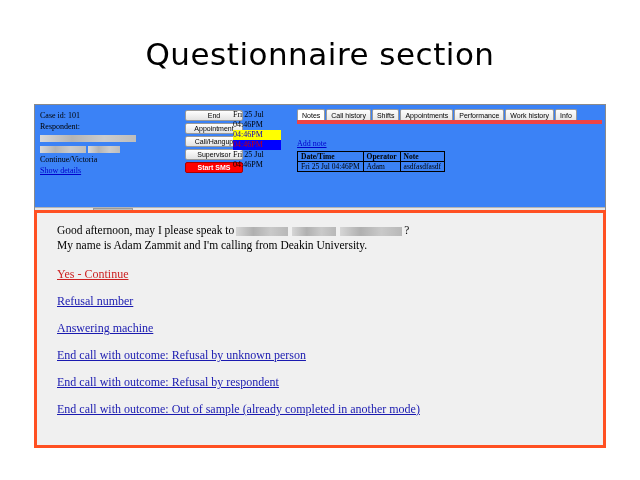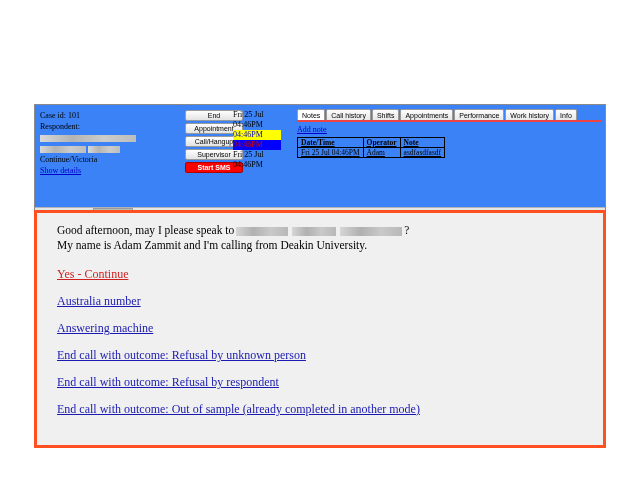--- a/index.html
+++ b/index.html
@@ -135,23 +135,22 @@
     background: linear-gradient(#fcfcfc,#e8e8e8);
     border-radius: 2px 2px 0 0;
     cursor: pointer;
     white-space: nowrap;
   }
   .tab.active {
     background: #ffffff;
     font-weight: normal;
   }
   .tabbody {
-    border-top: 2px solid #ef4444;
-    padding-top: 3px;
-    text-decoration: underline;
+    border-top: 4px solid #ef4444;
+    padding-top: 15px;
   }
   .addnote {
     font-size: 8px;
     margin-bottom: 3px;
   }
   table.notes {
     border-collapse: collapse;
     font-size: 7.5px;
     font-family: "Liberation Serif", serif;
   }
@@ -226,20 +225,21 @@
     margin-bottom: 12px;
     cursor: pointer;
   }
   .opt.first { color: #cc2222; }
 </style>
 </head>
 <body>
 
 <div id="slide">
 
+  <div id="slide-title">Questionnaire section</div>
 
   <div id="shot">
 
     <div class="caseinfo">
       <span class="ln">Case id: 101</span>
       <span class="ln">Respondent:</span>
       <span class="ln"><span class="redact rd-a"></span></span>
       <span class="ln"><span class="redact rd-b"></span> <span class="redact rd-c"></span></span>
       <span class="ln">Continue/Victoria</span>
       <a class="lnk">Show details</a>
@@ -303,21 +303,21 @@
   <div id="scriptbox">
     <div class="greet">
       <div>
         <span>Good afternoon, may I please speak to</span><span class="redact2 r1"></span><span class="redact2 r2"></span><span class="redact2 r3"></span><span>?</span>
       </div>
       <div>My name is Adam Zammit and I'm calling from Deakin University.</div>
     </div>
 
     <div class="opts">
       <a class="opt first">Yes - Continue</a>
-      <a class="opt">Australia number</a>
+      <a class="opt">Refusal number</a>
       <a class="opt">Answering machine</a>
       <a class="opt">End call with outcome: Refusal by unknown person</a>
       <a class="opt">End call with outcome: Refusal by respondent</a>
       <a class="opt">End call with outcome: Out of sample (already completed in another mode)</a>
     </div>
   </div>
 
 </div>
 
 </body></html>

